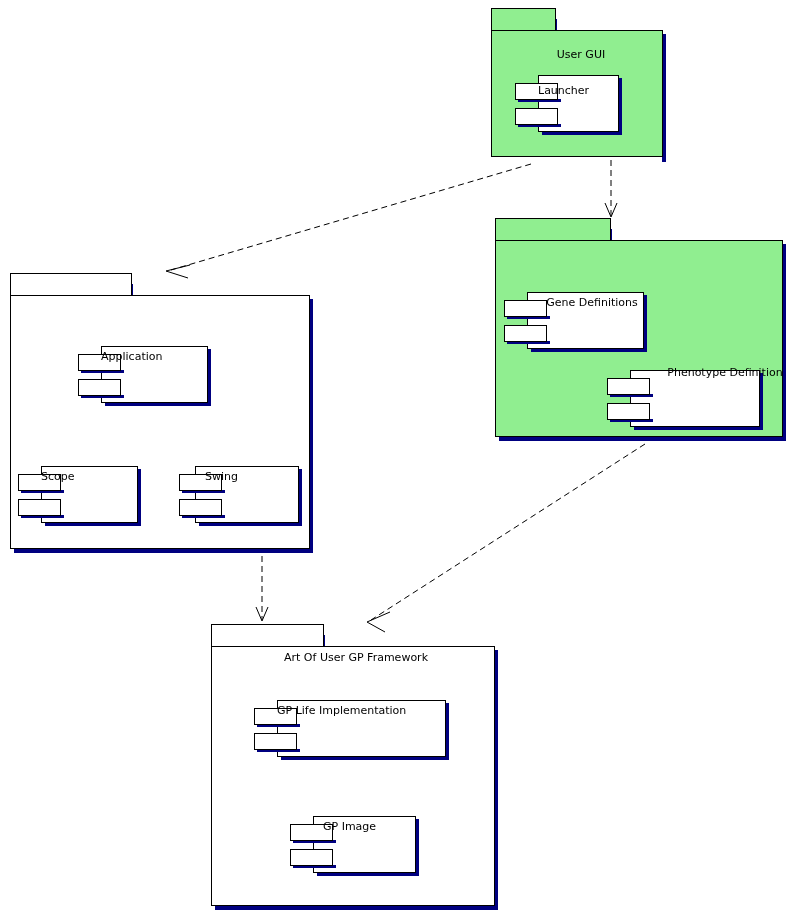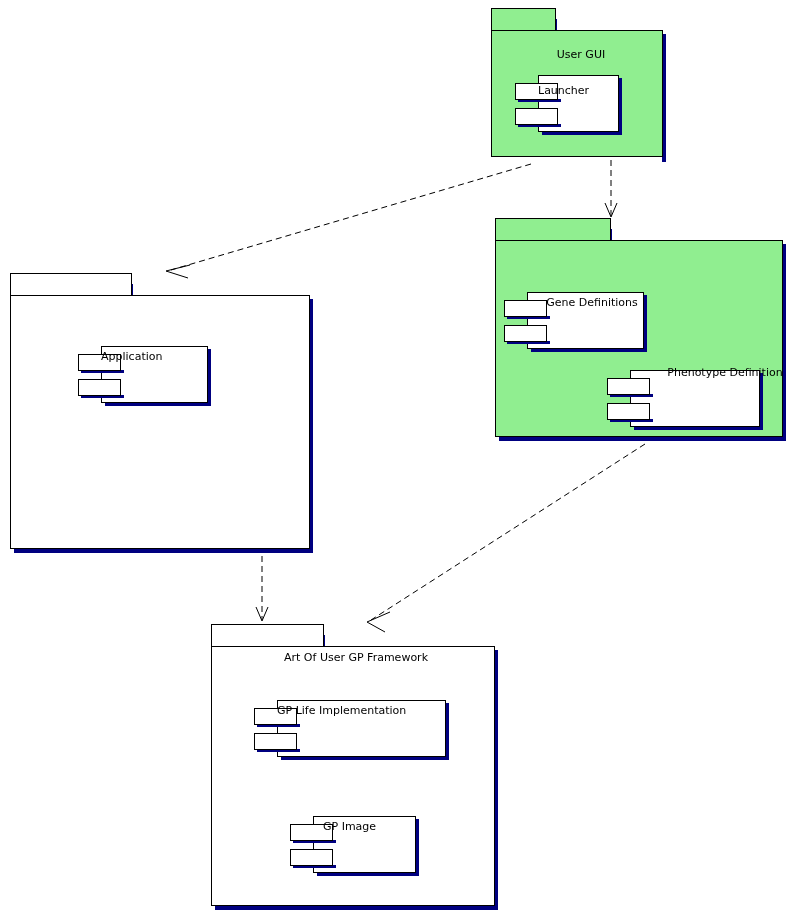--- a/index.html
+++ b/index.html
@@ -217,21 +217,41 @@
       <div class="cmp-main-shadow-r" style="left:129px; top:11px; width:4px; height:57px;"></div>
       <div class="cmp-main-shadow-b" style="left:27px; top:64px; width:106px; height:4px;"></div>
       <div class="cmp-main" style="left:23px; top:8px; width:107px; height:57px;"></div>
       <div class="cmp-port-shadow" style="left:3px; top:32px;"></div>
       <div class="cmp-port" style="left:0px; top:16px;"></div>
       <div class="cmp-port-shadow" style="left:3px; top:57px;"></div>
       <div class="cmp-port" style="left:0px; top:41px;"></div>
       <div class="cmp-label" style="left:23px; top:12px; width:107px;">Application</div>
     </div>
 
-
+    <div class="component" style="left:8px; top:185px; width:140px; height:72px;">
+      <div class="cmp-main-shadow-r" style="left:119px; top:11px; width:4px; height:57px;"></div>
+      <div class="cmp-main-shadow-b" style="left:27px; top:64px; width:96px; height:4px;"></div>
+      <div class="cmp-main" style="left:23px; top:8px; width:97px; height:57px;"></div>
+      <div class="cmp-port-shadow" style="left:3px; top:32px;"></div>
+      <div class="cmp-port" style="left:0px; top:16px;"></div>
+      <div class="cmp-port-shadow" style="left:3px; top:57px;"></div>
+      <div class="cmp-port" style="left:0px; top:41px;"></div>
+      <div class="cmp-label" style="left:23px; top:12px; width:97px;">Scope</div>
+    </div>
+
+    <div class="component" style="left:162px; top:185px; width:132px; height:72px;">
+      <div class="cmp-main-shadow-r" style="left:126px; top:11px; width:4px; height:57px;"></div>
+      <div class="cmp-main-shadow-b" style="left:27px; top:64px; width:103px; height:4px;"></div>
+      <div class="cmp-main" style="left:23px; top:8px; width:104px; height:57px;"></div>
+      <div class="cmp-port-shadow" style="left:10px; top:32px;"></div>
+      <div class="cmp-port" style="left:7px; top:16px;"></div>
+      <div class="cmp-port-shadow" style="left:10px; top:57px;"></div>
+      <div class="cmp-port" style="left:7px; top:41px;"></div>
+      <div class="cmp-label" style="left:33px; top:12px; width:94px;">Swing</div>
+    </div>
   </div>
 
   <div class="package" style="left:211px; top:624px; width:290px; height:290px;">
     <div class="pkg-tab-shadow" style="left:110px; top:11px; width:4px; height:18px;"></div>
     <div class="pkg-tab" style="left:0px; top:0px; width:113px; height:23px;"></div>
     <div class="pkg-body-shadow-r" style="left:283px; top:26px; width:4px; height:260px;"></div>
     <div class="pkg-body-shadow-b" style="left:4px; top:282px; width:283px; height:4px;"></div>
     <div class="pkg-body" style="left:0px; top:22px; width:284px; height:260px;"></div>
     <div class="pkg-title" style="left:0px; top:27px;">Art Of User GP Framework</div>
 

